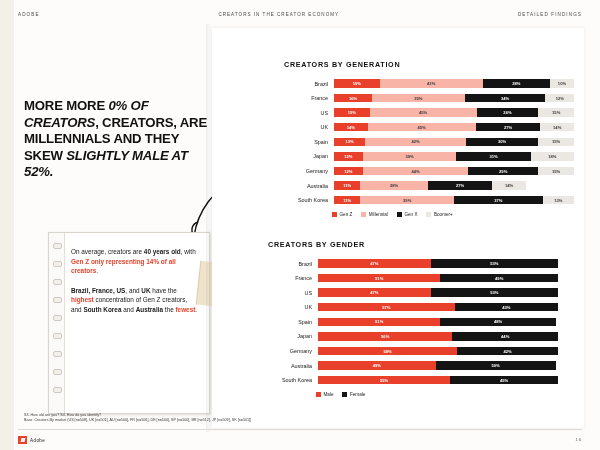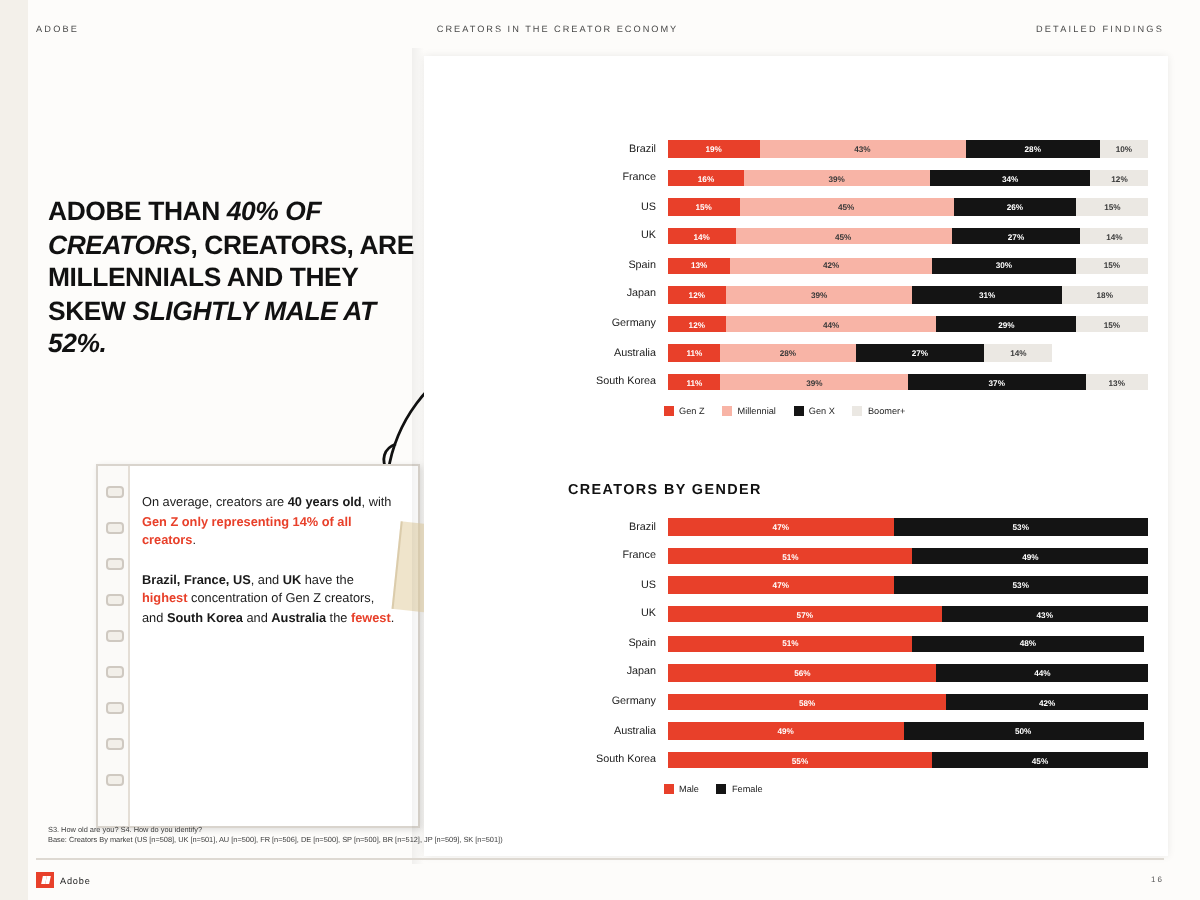--- a/index.html
+++ b/index.html
@@ -120,21 +120,21 @@
     background: #ffffff;
     box-shadow: 0 0 4px rgba(0,0,0,0.08);
   }
   .chart-title {
     font-size: 7.2px;
     font-weight: bold;
     letter-spacing: 0.7px;
     color: #111111;
   }
   .chart1 { position: absolute; left: 72px; top: 32px; width: 290px; }
-  .chart2 { position: absolute; left: 72px; top: 212px; width: 290px; }
+  .chart2 { position: absolute; left: 56px; top: 212px; width: 290px; }
   .rows { margin-top: 9px; }
   .row {
     display: flex;
     align-items: center;
     height: 11px;
     margin-bottom: 3.6px;
   }
   .rowlabel {
     width: 44px;
     text-align: right;
@@ -237,21 +237,21 @@
 
   <div class="tornedge"></div>
 
   <div class="header">
     <span>ADOBE</span>
     <span class="mid">CREATORS IN THE CREATOR ECONOMY</span>
     <span>DETAILED FINDINGS</span>
   </div>
 
   <div class="headline">
-    <span>ADOBE THAN </span><span class="it">40% OF CREATORS</span><span>, CREATORS, ARE MILLENNIALS AND THEY SKEW </span><span class="it">SLIGHTLY MALE AT 52%.</span>
+    <span>MORE MORE </span><span class="it">0% OF CREATORS</span><span>, CREATORS, ARE MILLENNIALS AND THEY SKEW </span><span class="it">SLIGHTLY MALE AT 52%.</span>
   </div>
 
   <svg class="squiggle" viewBox="0 0 96 92">
     <path d="M6 86 C 10 60, 26 40, 48 28 C 62 20, 76 16, 90 14" fill="none" stroke="#111" stroke-width="1.4"></path>
     <path d="M80 9 L91 14 L80 20" fill="none" stroke="#111" stroke-width="1.4"></path>
     <path d="M6 86 C 2 80, 4 74, 10 72" fill="none" stroke="#111" stroke-width="1.4"></path>
   </svg>
 
   <div class="notebook">
     <div class="spine"></div>
@@ -273,20 +273,21 @@
         <b>Brazil, France, US</b><span>, and </span><b>UK</b><span> have the </span><span class="red">highest</span><span> concentration of Gen Z creators, and </span><b>South Korea</b><span> and </span><b>Australia</b><span> the </span><span class="red">fewest</span><span>.</span>
       </div>
     </div>
   </div>
   <div class="tape"></div>
 
   <div class="panel-shadow"></div>
   <div class="panel">
 
     <div class="chart1">
+      <div class="chart-title">CREATORS BY GENERATION</div>
       <div class="rows" id="gen-rows">
           <div class="row">
             <div class="rowlabel">Brazil</div>
             <div class="bar">
               <div class="seg lightlabel" style="width: 19%; background: rgb(232, 64, 42);">19%</div>
               <div class="seg darklabel" style="width: 43%; background: rgb(248, 180, 166);">43%</div>
               <div class="seg lightlabel" style="width: 28%; background: rgb(20, 20, 20);">28%</div>
               <div class="seg darklabel" style="width: 10%; background: rgb(235, 232, 227);">10%</div>
             </div>
           </div>

